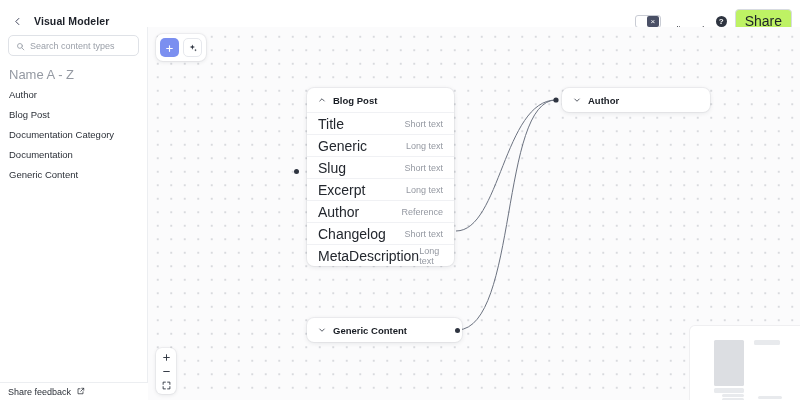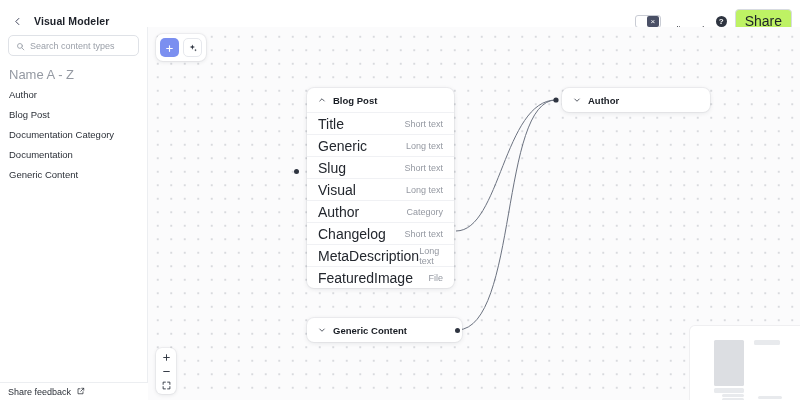--- a/index.html
+++ b/index.html
@@ -262,38 +262,34 @@
       </div>
       <div class="node-row">
         <span class="row-name">Generic</span>
         <span class="row-type">Long text</span>
       </div>
       <div class="node-row">
         <span class="row-name">Slug</span>
         <span class="row-type">Short text</span>
       </div>
       <div class="node-row">
-        <span class="row-name">Visual</span>
+        <span class="row-name">Excerpt</span>
         <span class="row-type">Long text</span>
       </div>
       <div class="node-row">
         <span class="row-name">Author</span>
-        <span class="row-type">Category</span>
+        <span class="row-type">Reference</span>
       </div>
       <div class="node-row">
         <span class="row-name">Changelog</span>
         <span class="row-type">Short text</span>
       </div>
       <div class="node-row">
         <span class="row-name">MetaDescription</span>
         <span class="row-type">Long text</span>
-      </div>
-      <div class="node-row">
-        <span class="row-name">FeaturedImage</span>
-        <span class="row-type">File</span>
       </div>
     </div>
     <div class="port" style="left:146px; top:142px;"></div>
 
     <div class="node" style="left:414px; top:61px; width:148px; height:24px;">
       <div class="node-header">
         <span class="chev">
           <svg width="8" height="8" viewBox="0 0 16 16" fill="none" stroke="currentColor" stroke-width="1.7" stroke-linecap="round" stroke-linejoin="round">
             <path d="M3.5 6 8 10.5 12.5 6"></path>
           </svg>

